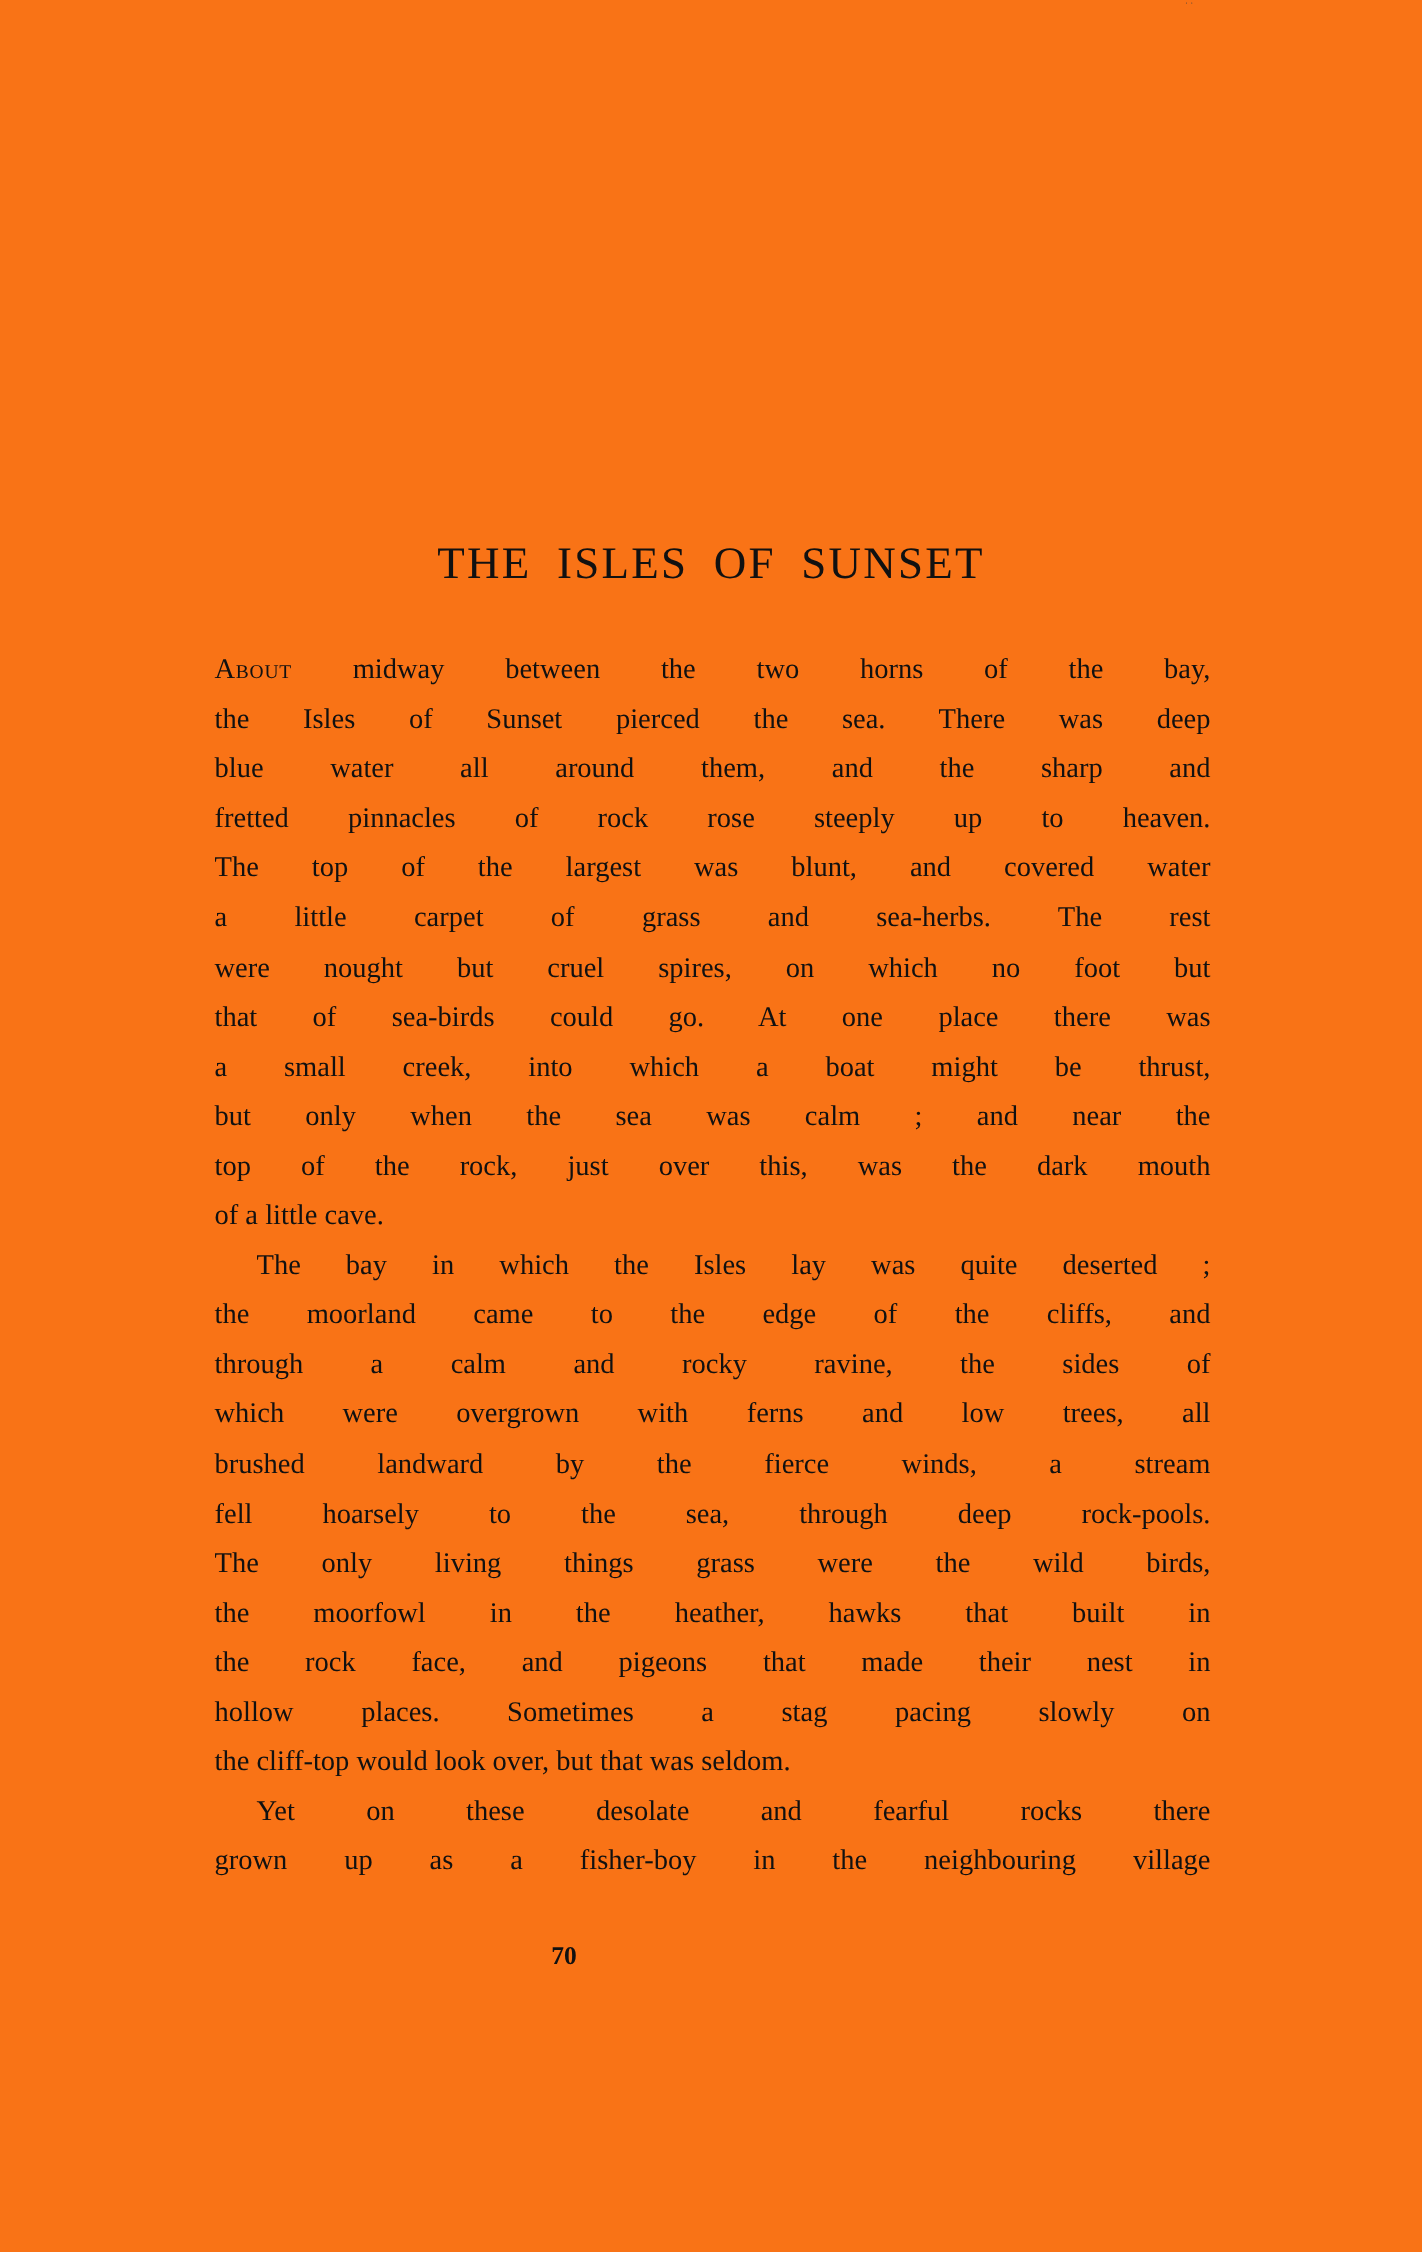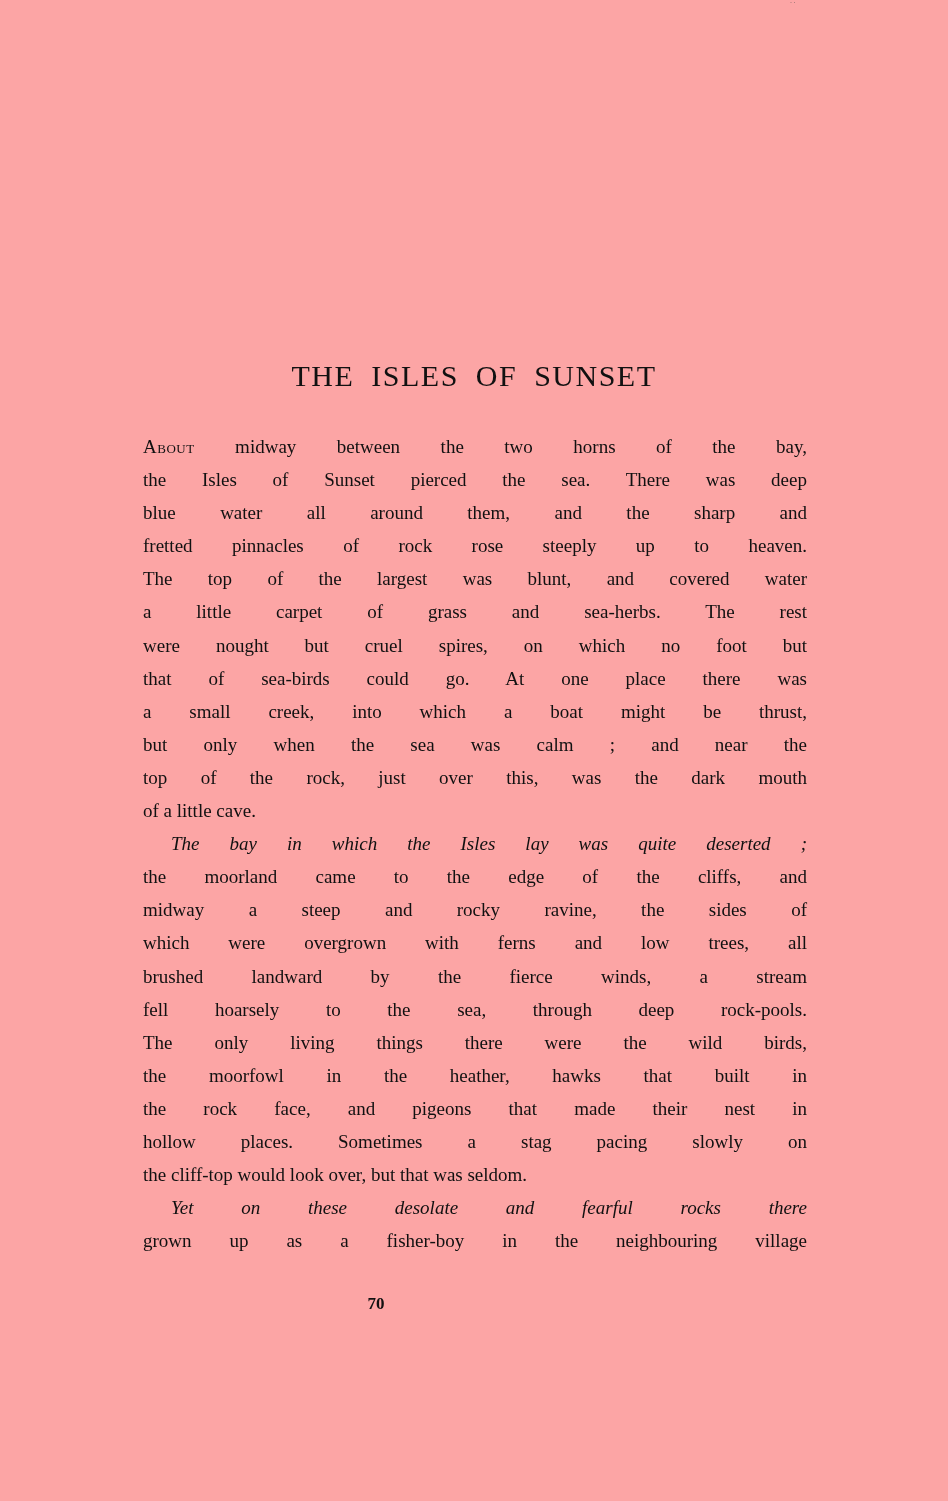--- a/index.html
+++ b/index.html
@@ -12,21 +12,21 @@
       height: 1501px;
       position: relative;
       overflow: hidden;
       font-family: "Liberation Serif", "DejaVu Serif", serif;
       color: #111111;
     }
     .page {
       position: absolute;
       left: 0; top: 0;
       width: 948px; height: 1501px;
-      background: #fca5a5;
+      background: #f97316;
     }
     .corner-mark {
       position: absolute;
       left: 790px; top: 0px;
       width: 20px; height: 4px;
       font-size: 6px;
       color: #444;
     }
     .title {
       position: absolute;
@@ -54,21 +54,20 @@
       text-align: justify;
       text-align-last: justify;
       white-space: nowrap;
       overflow: visible;
     }
     .line.last {
       text-align-last: left;
     }
     .line.indent {
       padding-left: 28px;
-      font-style: italic;
     }
     .smallcaps {
       font-variant: small-caps;
       letter-spacing: 0.5px;
     }
     .folio {
       position: absolute;
       top: 1294px;
       left: 0;
       width: 752px;
@@ -96,25 +95,25 @@
     <span class="line">a little carpet of grass and sea-herbs.  The rest</span>
     <span class="line">were nought but cruel spires, on which no foot but</span>
     <span class="line">that of sea-birds could go.  At one place there was</span>
     <span class="line">a small creek, into which a boat might be thrust,</span>
     <span class="line">but only when the sea was calm ;  and near the</span>
     <span class="line">top of the rock, just over this, was the dark mouth</span>
     <span class="line last">of a little cave.</span>
 
     <span class="line indent">The bay in which the Isles lay was quite deserted ;</span>
     <span class="line">the moorland came to the edge of the cliffs, and</span>
-    <span class="line">midway a steep and rocky ravine, the sides of</span>
+    <span class="line">through a calm and rocky ravine, the sides of</span>
     <span class="line">which were overgrown with ferns and low trees, all</span>
     <span class="line">brushed landward by the fierce winds, a stream</span>
     <span class="line">fell hoarsely to the sea, through deep rock-pools.</span>
-    <span class="line">The only living things there were the wild birds,</span>
+    <span class="line">The only living things grass were the wild birds,</span>
     <span class="line">the moorfowl in the heather, hawks that built in</span>
     <span class="line">the rock face, and pigeons that made their nest in</span>
     <span class="line">hollow places.  Sometimes a stag pacing slowly on</span>
     <span class="line last">the cliff-top would look over, but that was seldom.</span>
 
     <span class="line indent">Yet on these desolate and fearful rocks there</span>
     <span class="line">grown up as a fisher-boy in the neighbouring village</span>
   </div>
 
   <div class="folio">70</div>

